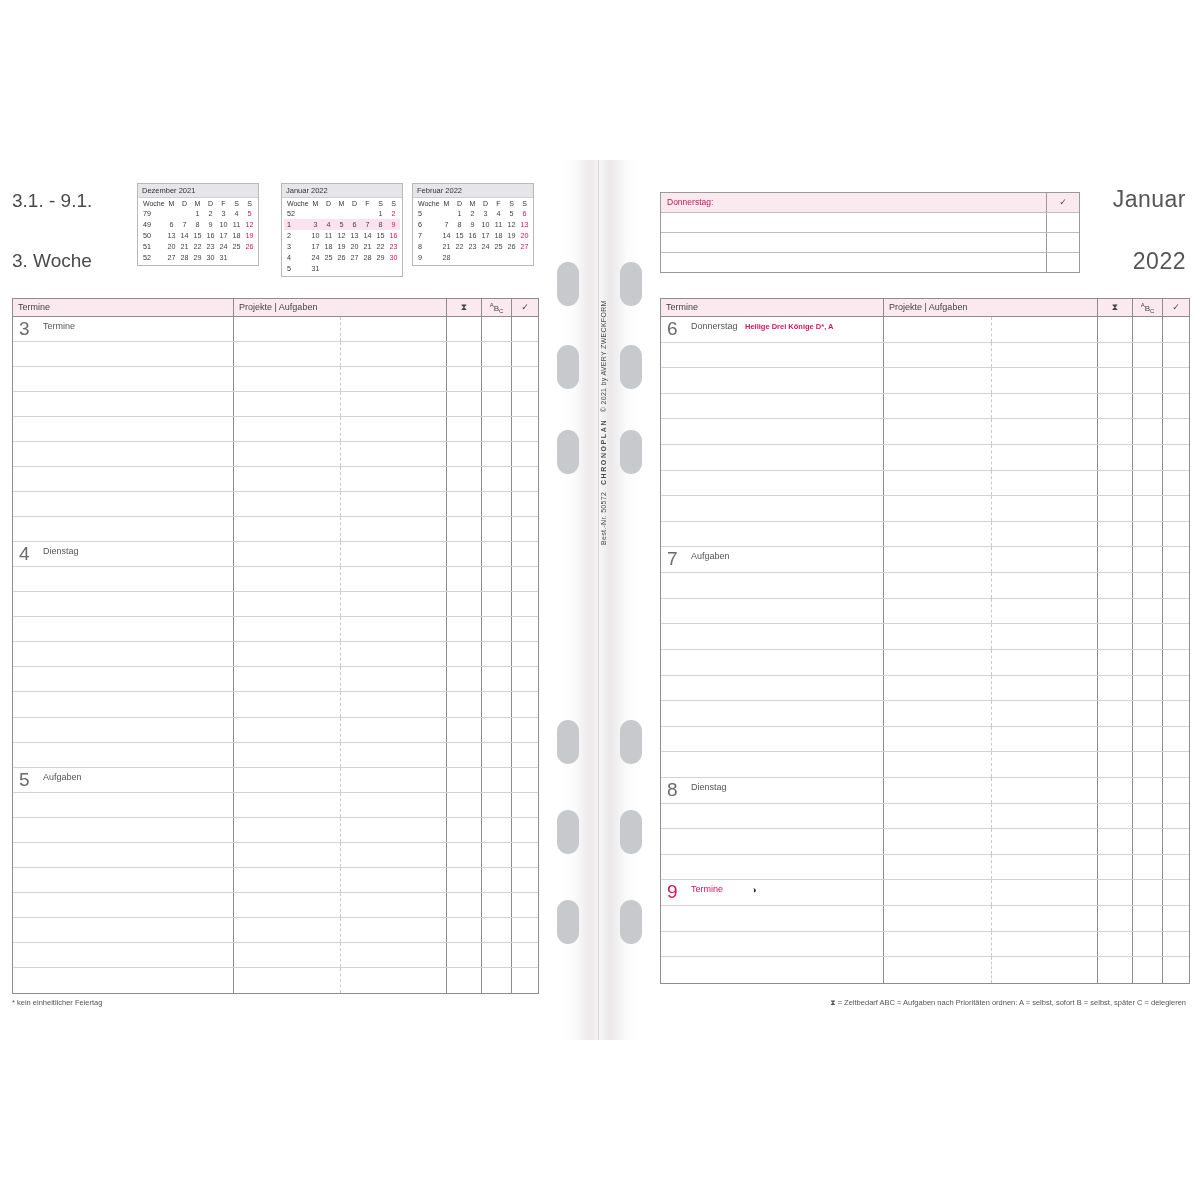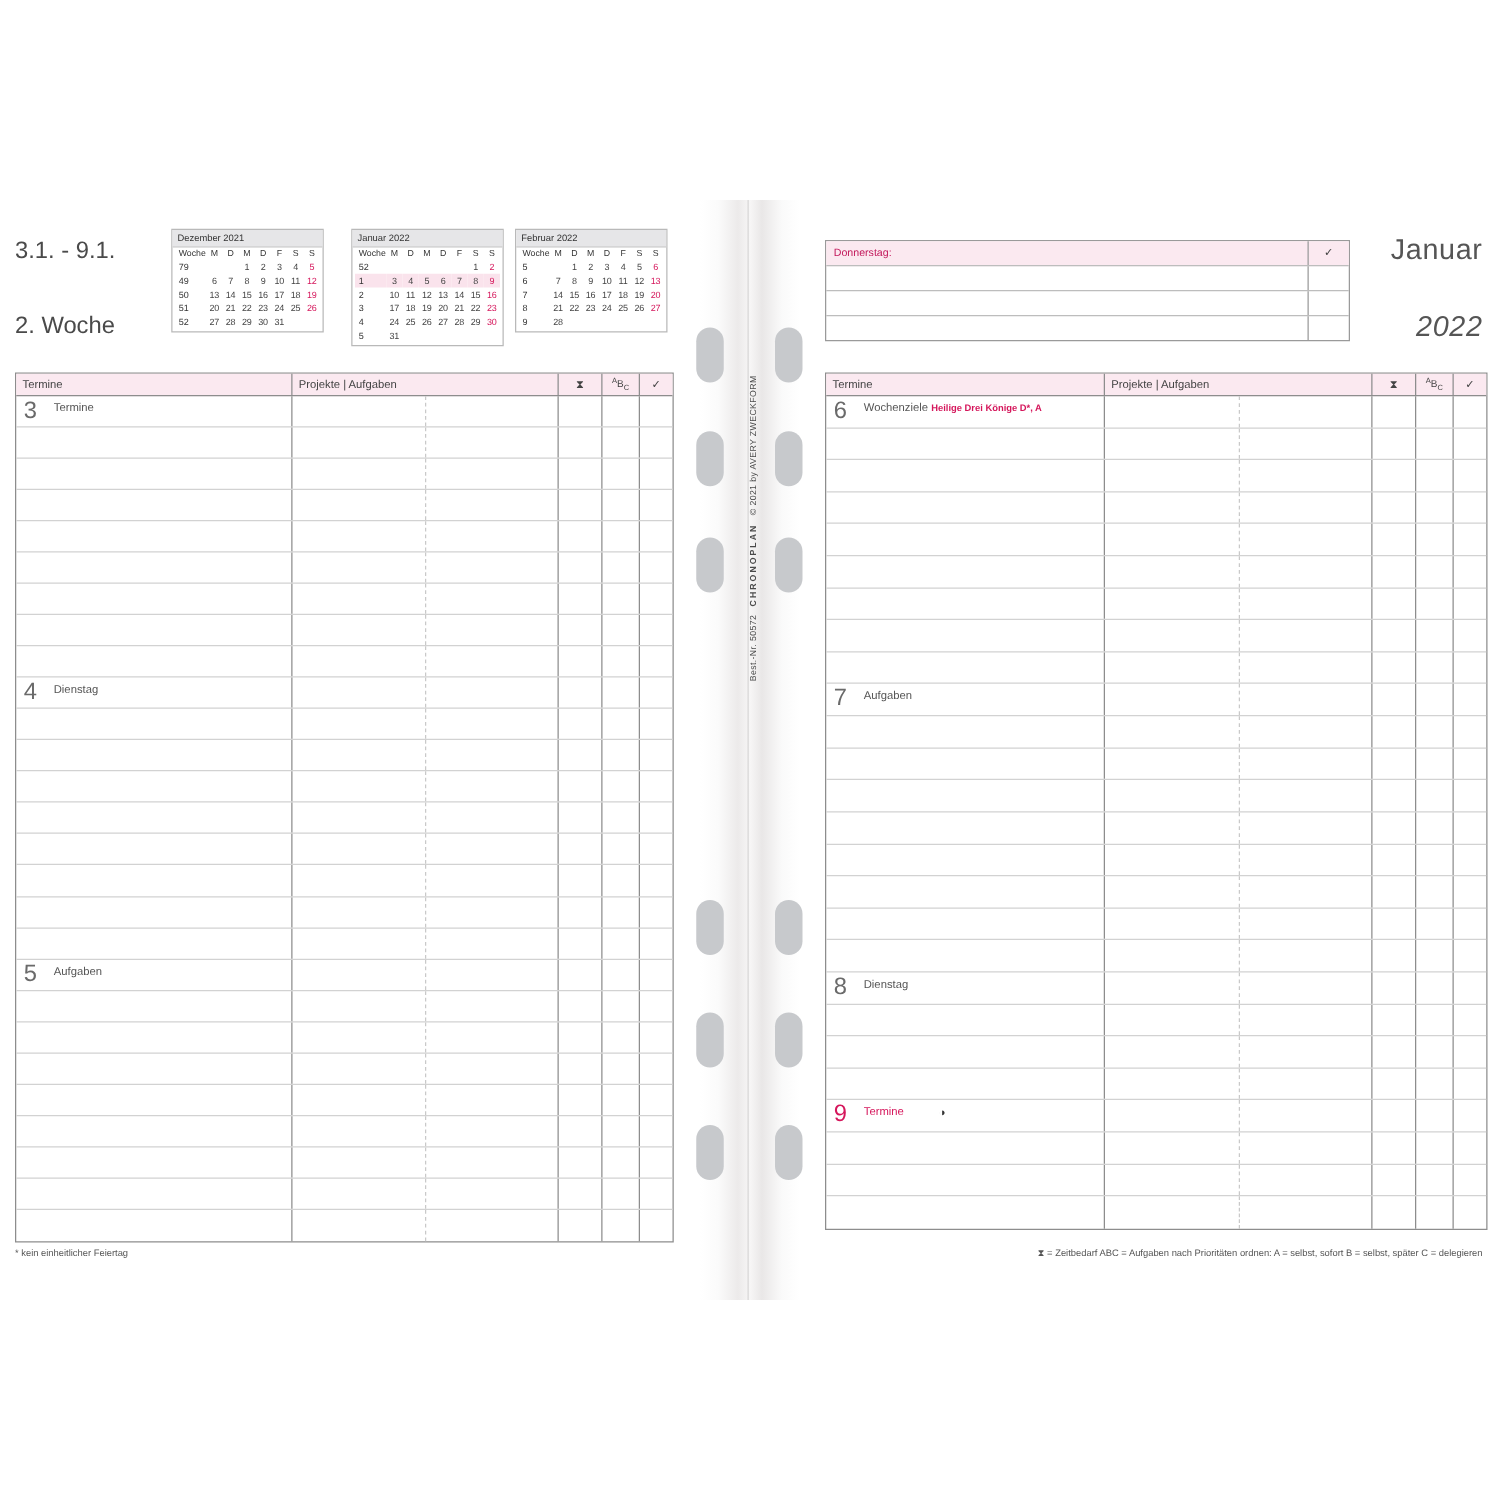--- a/index.html
+++ b/index.html
@@ -43,21 +43,21 @@
   .mini tr.hl td.sun{color:#d5165b;}
 
   
   .goals{position:absolute;left:660px;top:192px;width:418px;border:1px solid #9a9a9a;}
   .goals .grow{height:19px;border-bottom:1px solid #bdbdbd;position:relative;}
   .goals .grow:last-child{border-bottom:none;}
   .goals .grow.first{background:#fbe9f0;}
   .goals .glabel{position:absolute;left:6px;top:4px;font-size:8.5px;color:#c2185b;}
   .goals .gcheck{position:absolute;right:0;top:0;width:32px;height:100%;border-left:1px solid #9a9a9a;text-align:center;font-size:9px;color:#444;line-height:19px;}
   .mon{position:absolute;right:14px;top:186px;font-size:23px;color:#555;letter-spacing:.5px;}
-  .yr{position:absolute;right:14px;top:248px;font-size:23px;color:#555;letter-spacing:.5px;font-style:italic;}
+  .yr{position:absolute;right:14px;top:248px;font-size:23px;color:#555;letter-spacing:.5px;}
 
   
   .grid{position:absolute;border:1px solid #8d8d8d;background:#fff;}
   .hdr{display:flex;height:17px;background:#fbe9f0;border-bottom:1px solid #8d8d8d;}
   .hdr .c{font-size:9px;color:#444;padding:3px 0 0 5px;box-sizing:border-box;}
   .hdr .c.b{border-left:1px solid #8d8d8d;}
   .row{display:flex;height:auto;border-bottom:1px solid #d2d2d2;box-sizing:border-box;position:relative;}
   .row:last-child{border-bottom:none;}
   .cell{box-sizing:border-box;position:relative;}
   .cell.b{border-left:1px solid #8d8d8d;}
@@ -72,21 +72,21 @@
   .legend{position:absolute;right:14px;top:998px;font-size:7.5px;color:#555;white-space:nowrap;}
   sup{font-size:6px;}
   sub{font-size:6px;}
 </style>
 </head>
 <body>
 
 <div class="page">
 
   <div class="range">3.1. - 9.1.</div>
-  <div class="week">2. Woche</div>
+  <div class="week">3. Woche</div>
 
   <div id="mini-holder">
       <div class="mini" style="left: 137px;">
         <div class="mtitle">Dezember 2021</div>
         <table>
           <tbody>
             <tr>
               <th class="wk">Woche</th>
               <th class="">M</th>
               <th class="">D</th>
@@ -600,21 +600,21 @@
       <div class="hdr">
         <div class="c" style="width:222px">Termine</div>
         <div class="c b" style="width:214px">Projekte | Aufgaben</div>
         <div class="c b" style="width:35px;text-align:center;padding-left:0">⧗</div>
         <div class="c b" style="width:30px;text-align:center;padding-left:0;font-size:8px"><sup>A</sup>B<sub>C</sub></div>
         <div class="c b" style="width:27px;text-align:center;padding-left:0">✓</div>
       </div>
       <div class="row" style="height:25.615384615384617px">
         <div class="cell" style="width:222px">
           <span class="daynum">6</span>
-          <span class="dayname">Wochenziele</span>
+          <span class="dayname">Donnerstag</span>
           <span class="holiday">Heilige Drei Könige D*, A</span>
         </div>
         <div class="cell b" style="width:214px">
           <div style="position:absolute;left:50%;top:0;bottom:0;border-left:1px dashed #c9c9c9"></div>
         </div>
         <div class="cell b" style="width:35px"></div>
         <div class="cell b" style="width:30px"></div>
         <div class="cell b" style="width:27px"></div>
       </div>
       <div class="row" style="height:25.615384615384617px">

